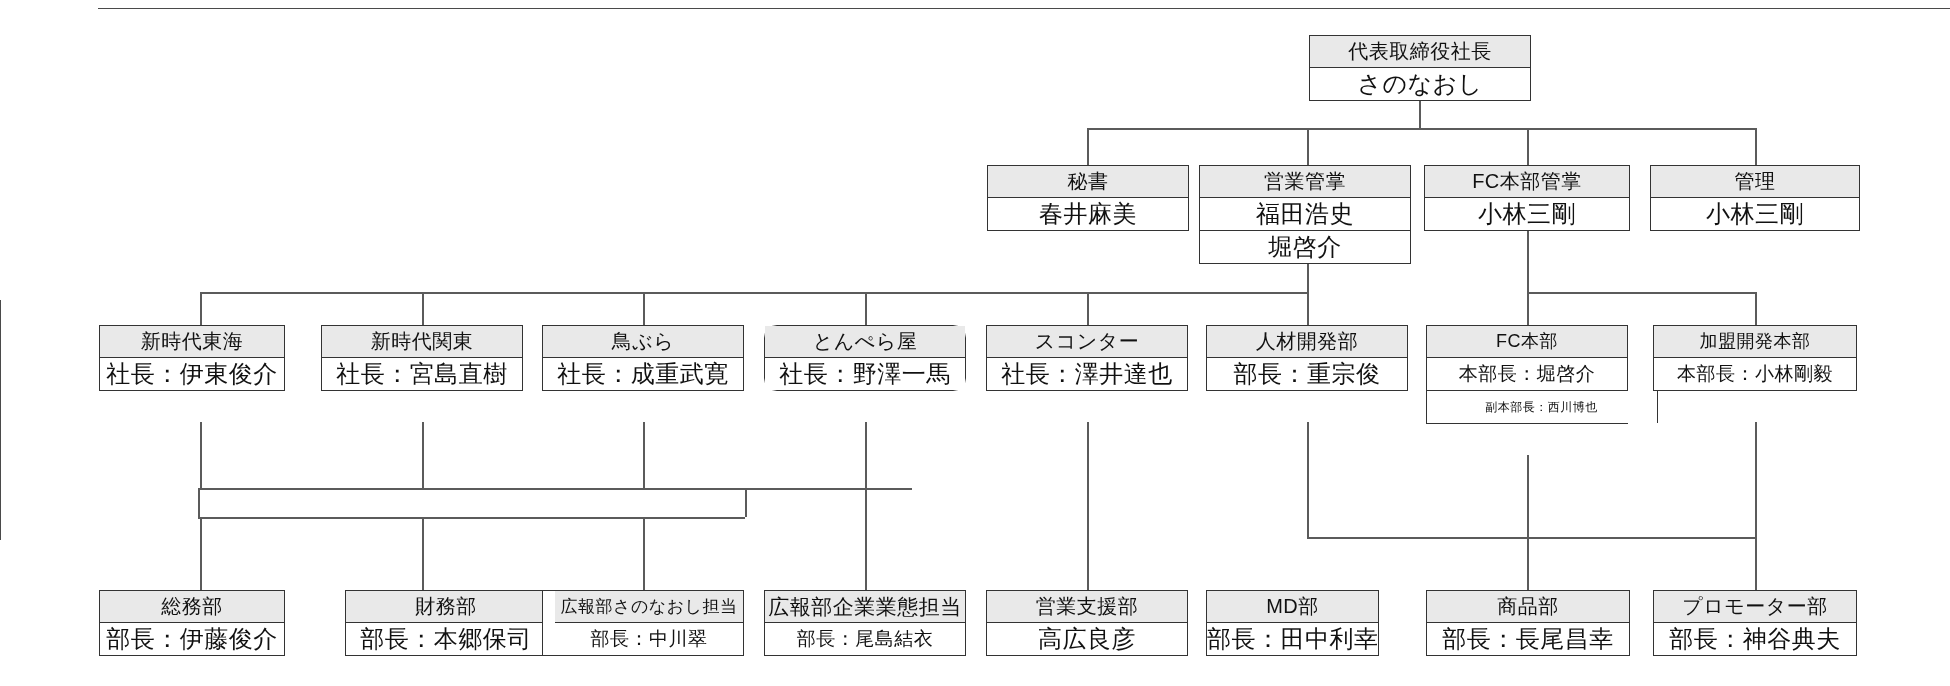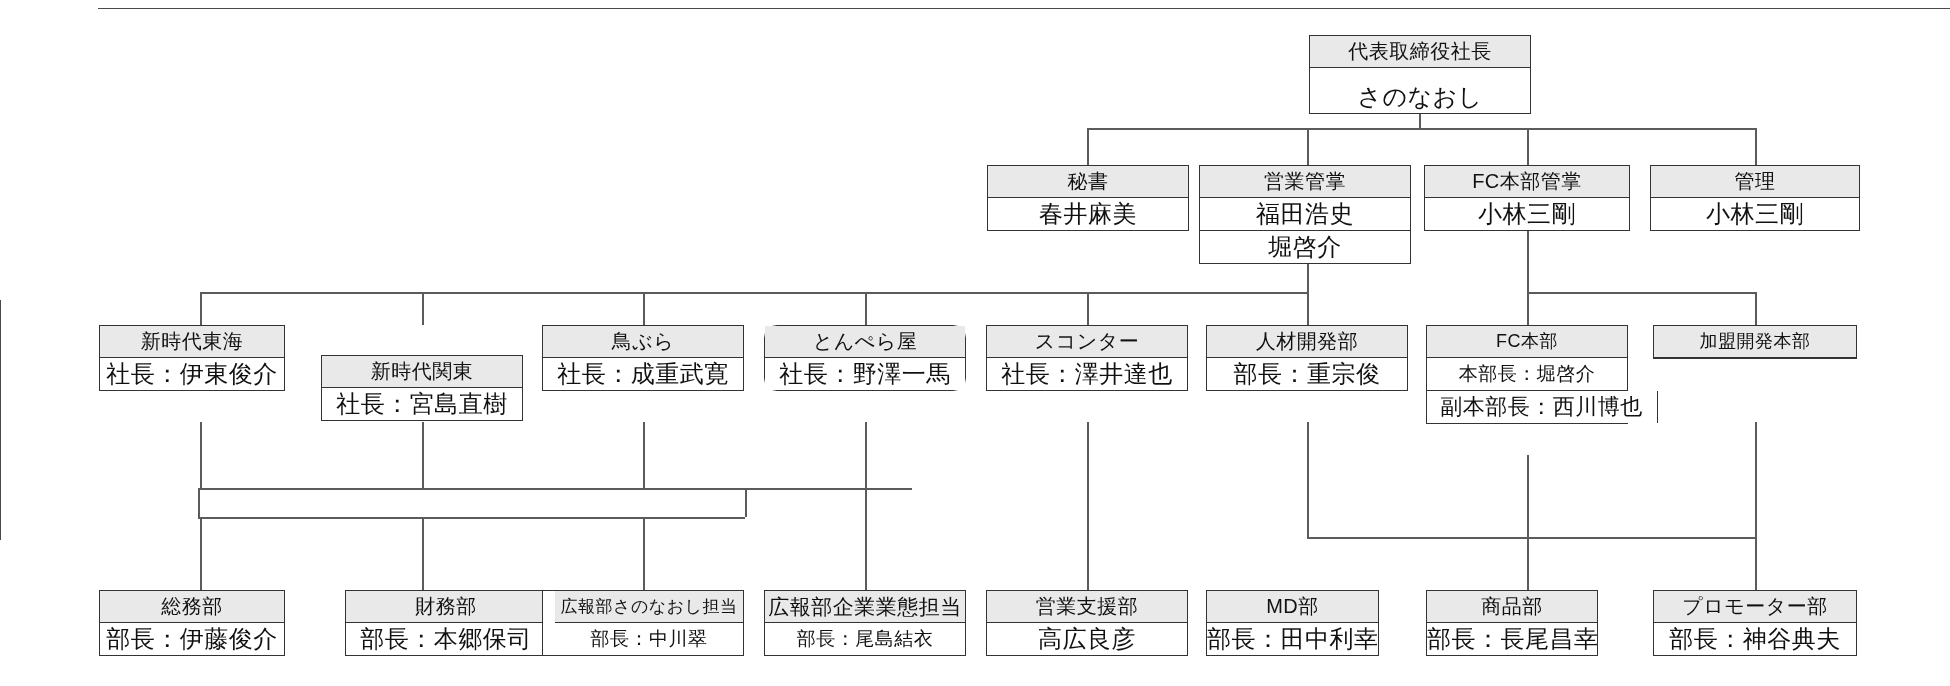--- a/index.html
+++ b/index.html
@@ -119,21 +119,21 @@
   <div class="ln lnv" style="left:1307px;top:422px;height:115px;"></div>
   <div class="ln lnh" style="left:1307px;top:537px;width:222px;"></div>
   <div class="ln lnv" style="left:1527px;top:537px;height:53px;"></div>
 
   <div class="ln lnv" style="left:1527px;top:455px;height:82px;"></div>
   <div class="ln lnh" style="left:1527px;top:537px;width:230px;"></div>
   <div class="ln lnv" style="left:1755px;top:537px;height:53px;"></div>
 
   <div class="ln lnv" style="left:1755px;top:422px;height:168px;"></div>
 
-  <div class="node" style="left:1309px;top:35px;width:222px;gap:13px;">
+  <div class="node" style="left:1309px;top:35px;width:222px;">
     <div class="title">代表取締役社長</div>
     <div class="row">さのなおし</div>
   </div>
 
   <div class="node" style="left:987px;top:165px;width:202px;">
     <div class="title">秘書</div>
     <div class="row">春井麻美</div>
   </div>
 
   <div class="node" style="left:1199px;top:165px;width:212px;">
@@ -150,21 +150,21 @@
   <div class="node" style="left:1650px;top:165px;width:210px;">
     <div class="title">管理</div>
     <div class="row">小林三剛</div>
   </div>
 
   <div class="node" style="left:99px;top:325px;width:186px;">
     <div class="title">新時代東海</div>
     <div class="row">社長：伊東俊介</div>
   </div>
 
-  <div class="node" style="left:321px;top:325px;width:202px;margin-top:30px;">
+  <div class="node" style="left:321px;top:325px;width:202px;">
     <div class="title">新時代関東</div>
     <div class="row">社長：宮島直樹</div>
   </div>
 
   <div class="node" style="left:542px;top:325px;width:202px;">
     <div class="title">鳥ぶら</div>
     <div class="row">社長：成重武寛</div>
   </div>
 
   <div class="node" style="left:764px;top:325px;width:202px;border-radius:13px;">
@@ -178,25 +178,26 @@
   </div>
 
   <div class="node" style="left:1206px;top:325px;width:202px;">
     <div class="title">人材開発部</div>
     <div class="row">部長：重宗俊</div>
   </div>
 
   <div class="node compact" style="left:1426px;top:325px;width:202px;">
     <div class="title">FC本部</div>
     <div class="row">本部長：堀啓介</div>
-    <div class="row" style="width:232px;margin-left:-1.5px;box-sizing:border-box;border-left:1.5px solid #333;border-right:1.5px solid #333;font-size:22px;">副本部長：西川博也</div>
+    <div class="row" style="width:232px;margin-left:-1.5px;box-sizing:border-box;border-left:1.5px solid #333;border-right:1.5px solid #333;font-size:12px;">副本部長：西川博也</div>
   </div>
 
   <div class="node compact" style="left:1653px;top:325px;width:204px;">
     <div class="title">加盟開発本部</div>
+    <div class="row">本部長：小林剛毅</div>
   </div>
 
   <div class="node" style="left:99px;top:590px;width:186px;">
     <div class="title">総務部</div>
     <div class="row">部長：伊藤俊介</div>
   </div>
 
   <div class="node" style="left:321px;top:590px;width:202px;margin-left:24px;">
     <div class="title">財務部</div>
     <div class="row">部長：本郷保司</div>
@@ -215,21 +216,21 @@
   <div class="node" style="left:986px;top:590px;width:202px;">
     <div class="title">営業支援部</div>
     <div class="row">高広良彦</div>
   </div>
 
   <div class="node" style="left: 1206px; top: 590px; width: 173px;">
       <div class="title">MD部</div>
       <div class="row">部長：田中利幸</div>
     </div>
 
-  <div class="node" style="left: 1426px; top: 590px; width: 172px;">
+  <div class="node" style="left: 1426px; top: 590px; width: 204px;">
       <div class="title">商品部</div>
       <div class="row">部長：長尾昌幸</div>
     </div>
 
   <div class="node" style="left: 1653px; top: 590px; width: 204px;">
       <div class="title">プロモーター部</div>
       <div class="row">部長：神谷典夫</div>
     </div>
 
 </div>

